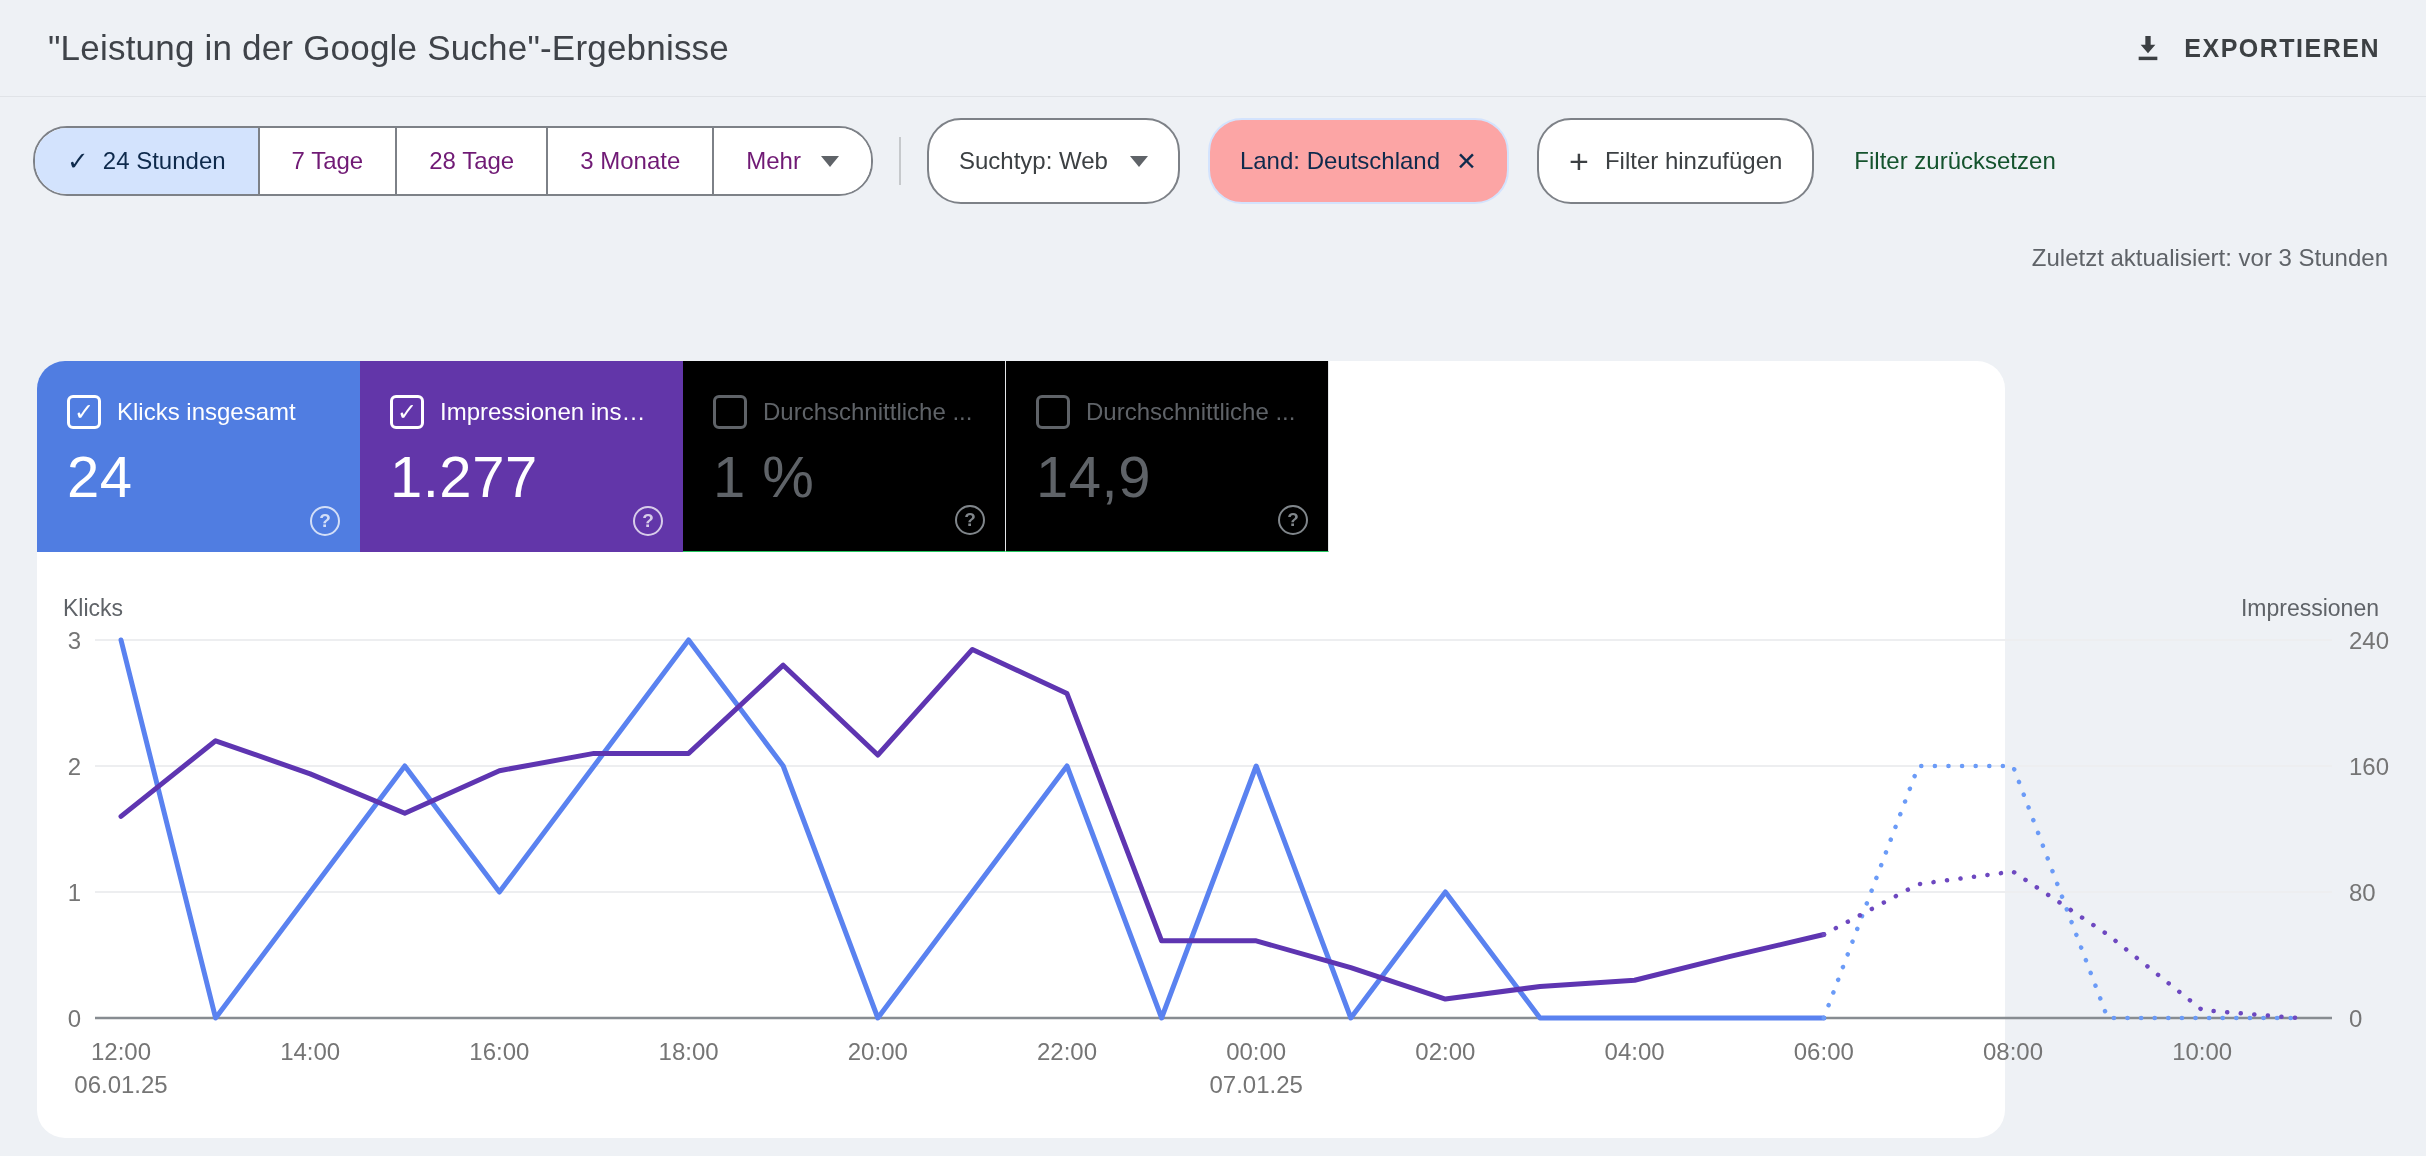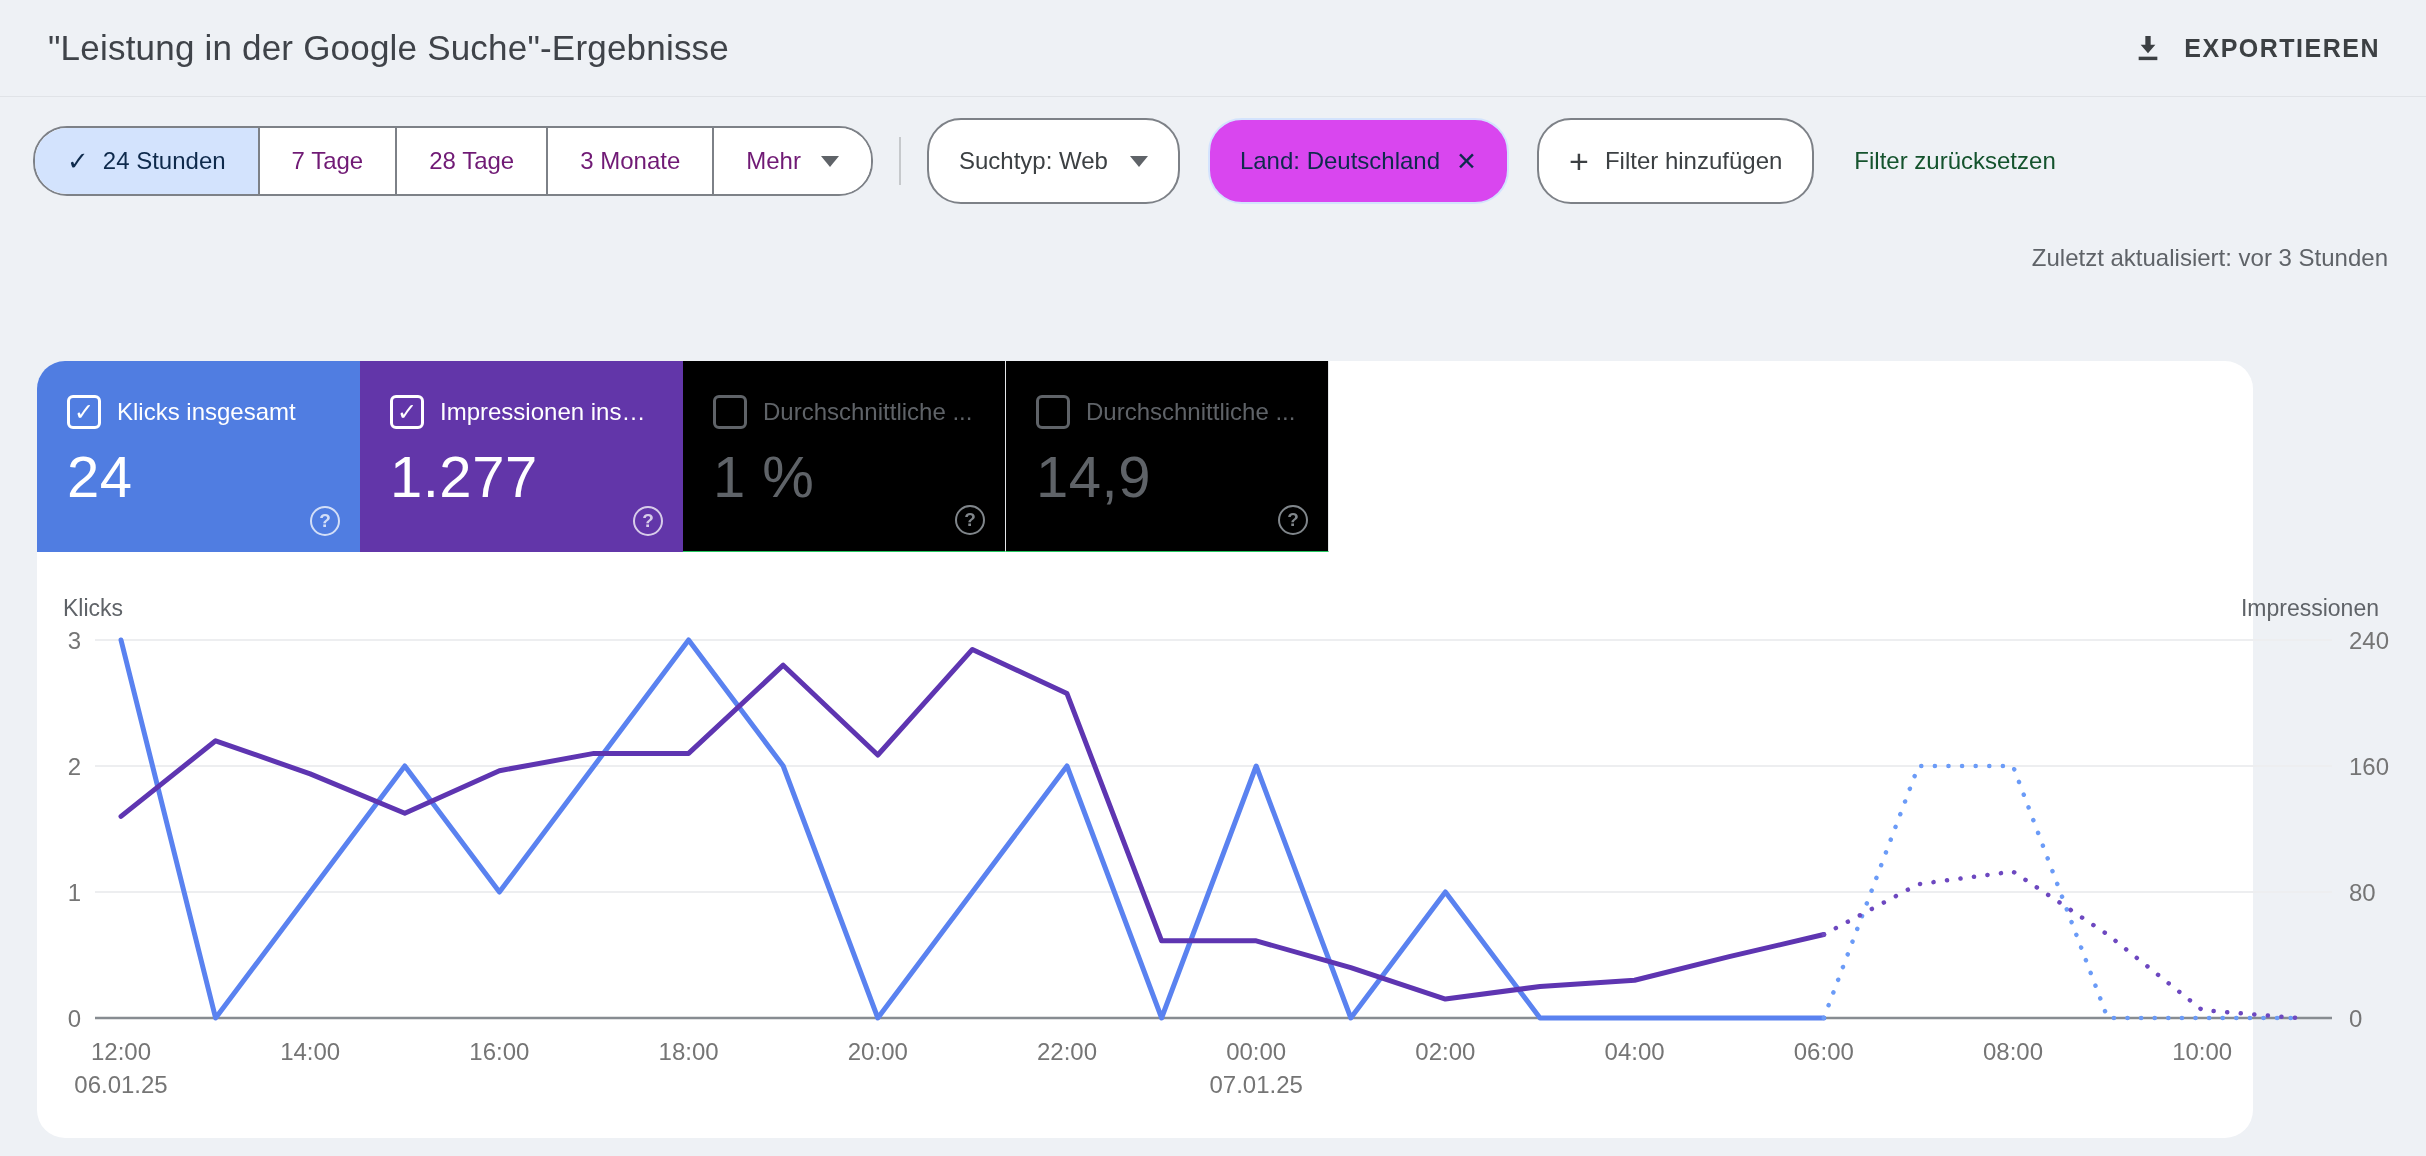--- a/index.html
+++ b/index.html
@@ -40,28 +40,28 @@
   .caret {
     width:0; height:0; border-left:9px solid transparent; border-right:9px solid transparent;
     border-top:11px solid #5f6368; margin-left:6px; display:inline-block;
   }
   .vdiv { width:2px; height:48px; background:#c6c9cc; margin:0 26px; }
   .chip {
     display:flex; align-items:center; gap:16px; height:66px; padding:8px 30px;
     border:2px solid #7d8187; border-radius:34px; background:#fff;
     font-size:24px; color:#3c4043; cursor:pointer; margin-right:28px; white-space:nowrap;
   }
-  .chip.chip-active { background:#d946ef; border-color:#d3e3fd; color:#0e2a4c; font-weight:500; }
+  .chip.chip-active { background:#fca5a5; border-color:#d3e3fd; color:#0e2a4c; font-weight:500; }
   .x-icon { font-size:25px; color:#0e2a4c; cursor:pointer; }
   .plus-icon { font-size:34px; font-weight:400; color:#3c4043; line-height:0; }
   .reset-link { font-size:24px; font-weight:500; color:#14532d; text-decoration:none; cursor:pointer; margin-left:12px; white-space:nowrap; }
   .last-updated { position:absolute; right:38px; top:244px; font-size:24px; color:#5f6368; }
   
   .panel {
-    position:absolute; left:37px; top:361px; width:2216px; height:777px;
+    position:absolute; left:37px; top:361px; width:1968px; height:777px;
     background:#fff; border-radius:28px;
   }
   .metric-cards { position:absolute; left:0; top:0; display:flex; }
   .metric-card {
     position:relative; width:323px; height:191px; box-sizing:border-box;
     color:#5f6368; background:#000000; cursor:pointer;
     border-right:1px solid #e4e6e9; border-bottom:1px solid #22c55e;
   }
   .metric-card.colored { color:#fff; border:none; }
   .metric-card:first-child { border-top-left-radius:28px; }

